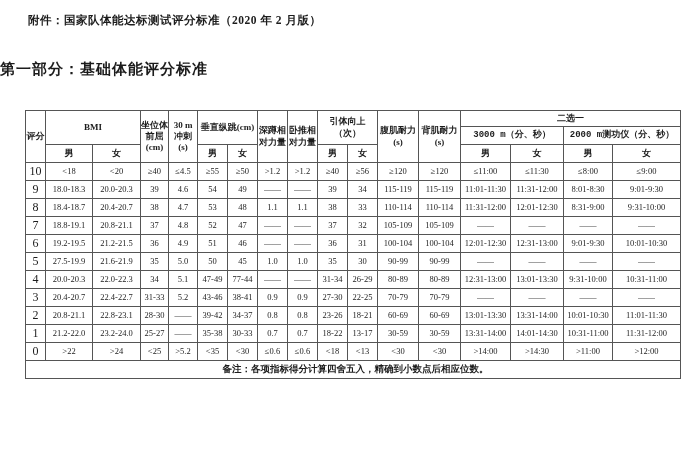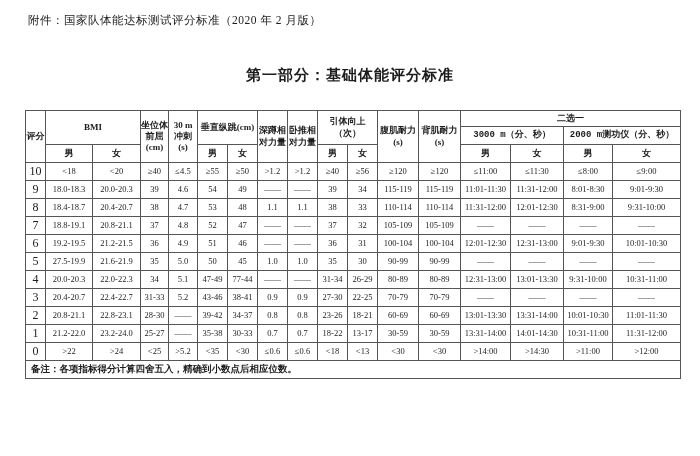--- a/index.html
+++ b/index.html
@@ -3,45 +3,45 @@
 <meta charset="utf-8">
 <style>
   html,body{margin:0;padding:0;}
   body{
     width:700px;height:456px;position:relative;background:#ffffff;
     font-family:"Liberation Serif","DejaVu Serif",serif;color:#1c1c1c;
     overflow:hidden;
   }
   .attachment-line{
     position:absolute;left:28px;top:13px;
-    font-size:11.5px;font-weight:normal;letter-spacing:0.5px;
+    font-size:11.5px;font-weight:bold;letter-spacing:0.5px;
   }
   .section-title{
-    position:absolute;top:66px;left:0;width:100%;
-    text-align:center;font-size:15px;font-weight:bold;letter-spacing:1px;
+    position:absolute;top:60px;left:0;width:100%;
+    text-align:left;font-size:15px;font-weight:bold;letter-spacing:1px;
   }
   table.score-table{
     position:absolute;left:25px;top:110px;width:655px;
     border-collapse:collapse;table-layout:fixed;
   }
   .score-table td{
     border:1px solid #555;text-align:center;vertical-align:middle;
     padding:0;font-size:8.5px;line-height:1.2;overflow:hidden;
     white-space:nowrap;
   }
   .score-table thead td{
     font-weight:bold;font-size:9px;white-space:pre-line;line-height:1.25;
   }
   .score-table tr.hr1 td{height:15px;}
   .score-table tr.hr2 td{height:17px;font-family:Liberation Mono, monospace;}
   .score-table tr.hr3 td{height:17px;}
   .score-table tbody td{height:17px;}
   .score-table td.score-col{font-weight:normal;font-size:12px;}
   .score-table td.note-cell{
-    text-align:left;padding:3px 0 3px 5px;font-size:9.5px;font-weight:bold;
+    text-align:center;padding:3px 0 3px 5px;font-size:9.5px;font-weight:bold;
     height:11px;white-space:nowrap;
   }
 </style>
 </head>
 <body>
 
 <div class="attachment-line">附件：国家队体能达标测试评分标准（2020 年 2 月版）</div>
 <div class="section-title">第一部分：基础体能评分标准</div>
 
 <table class="score-table">

